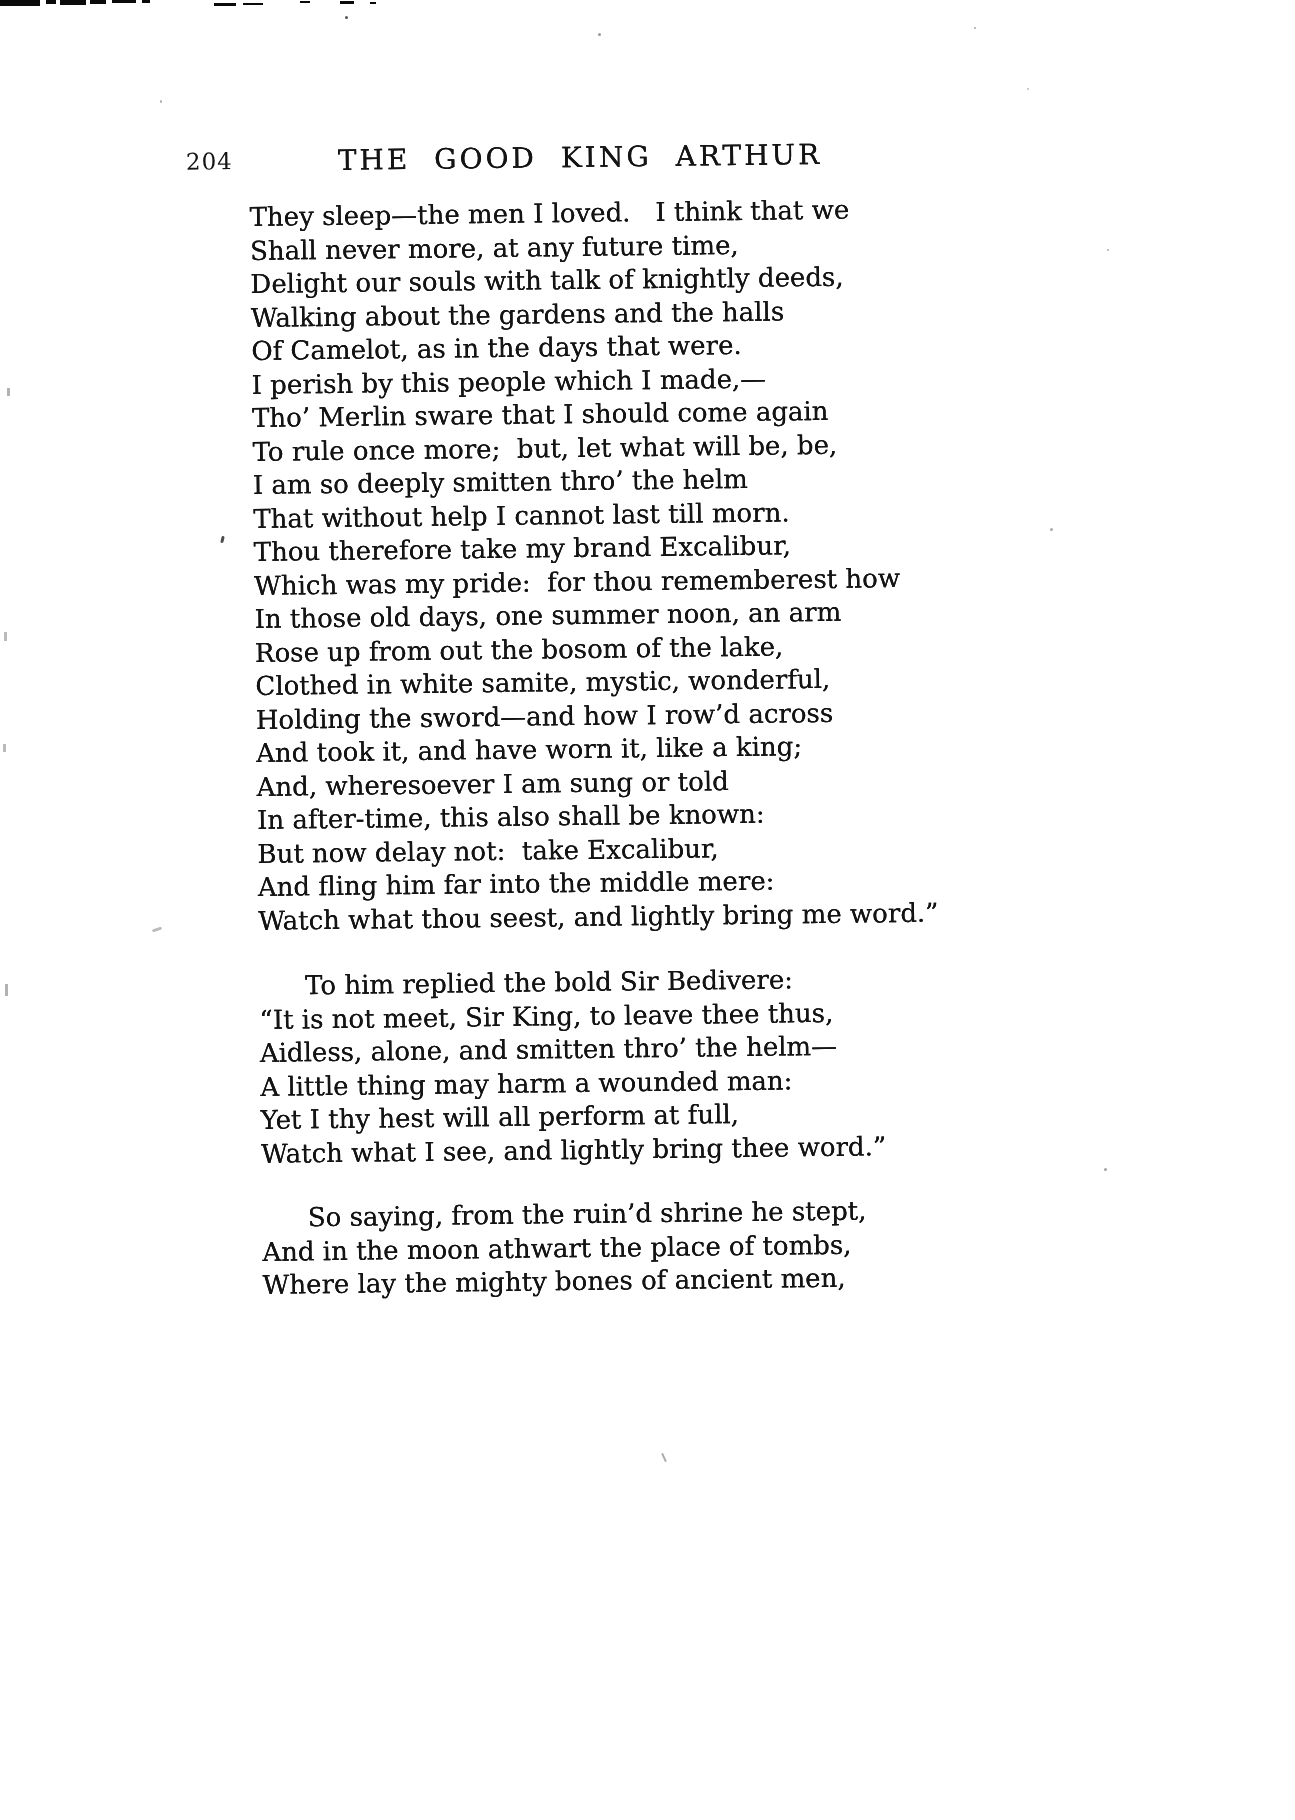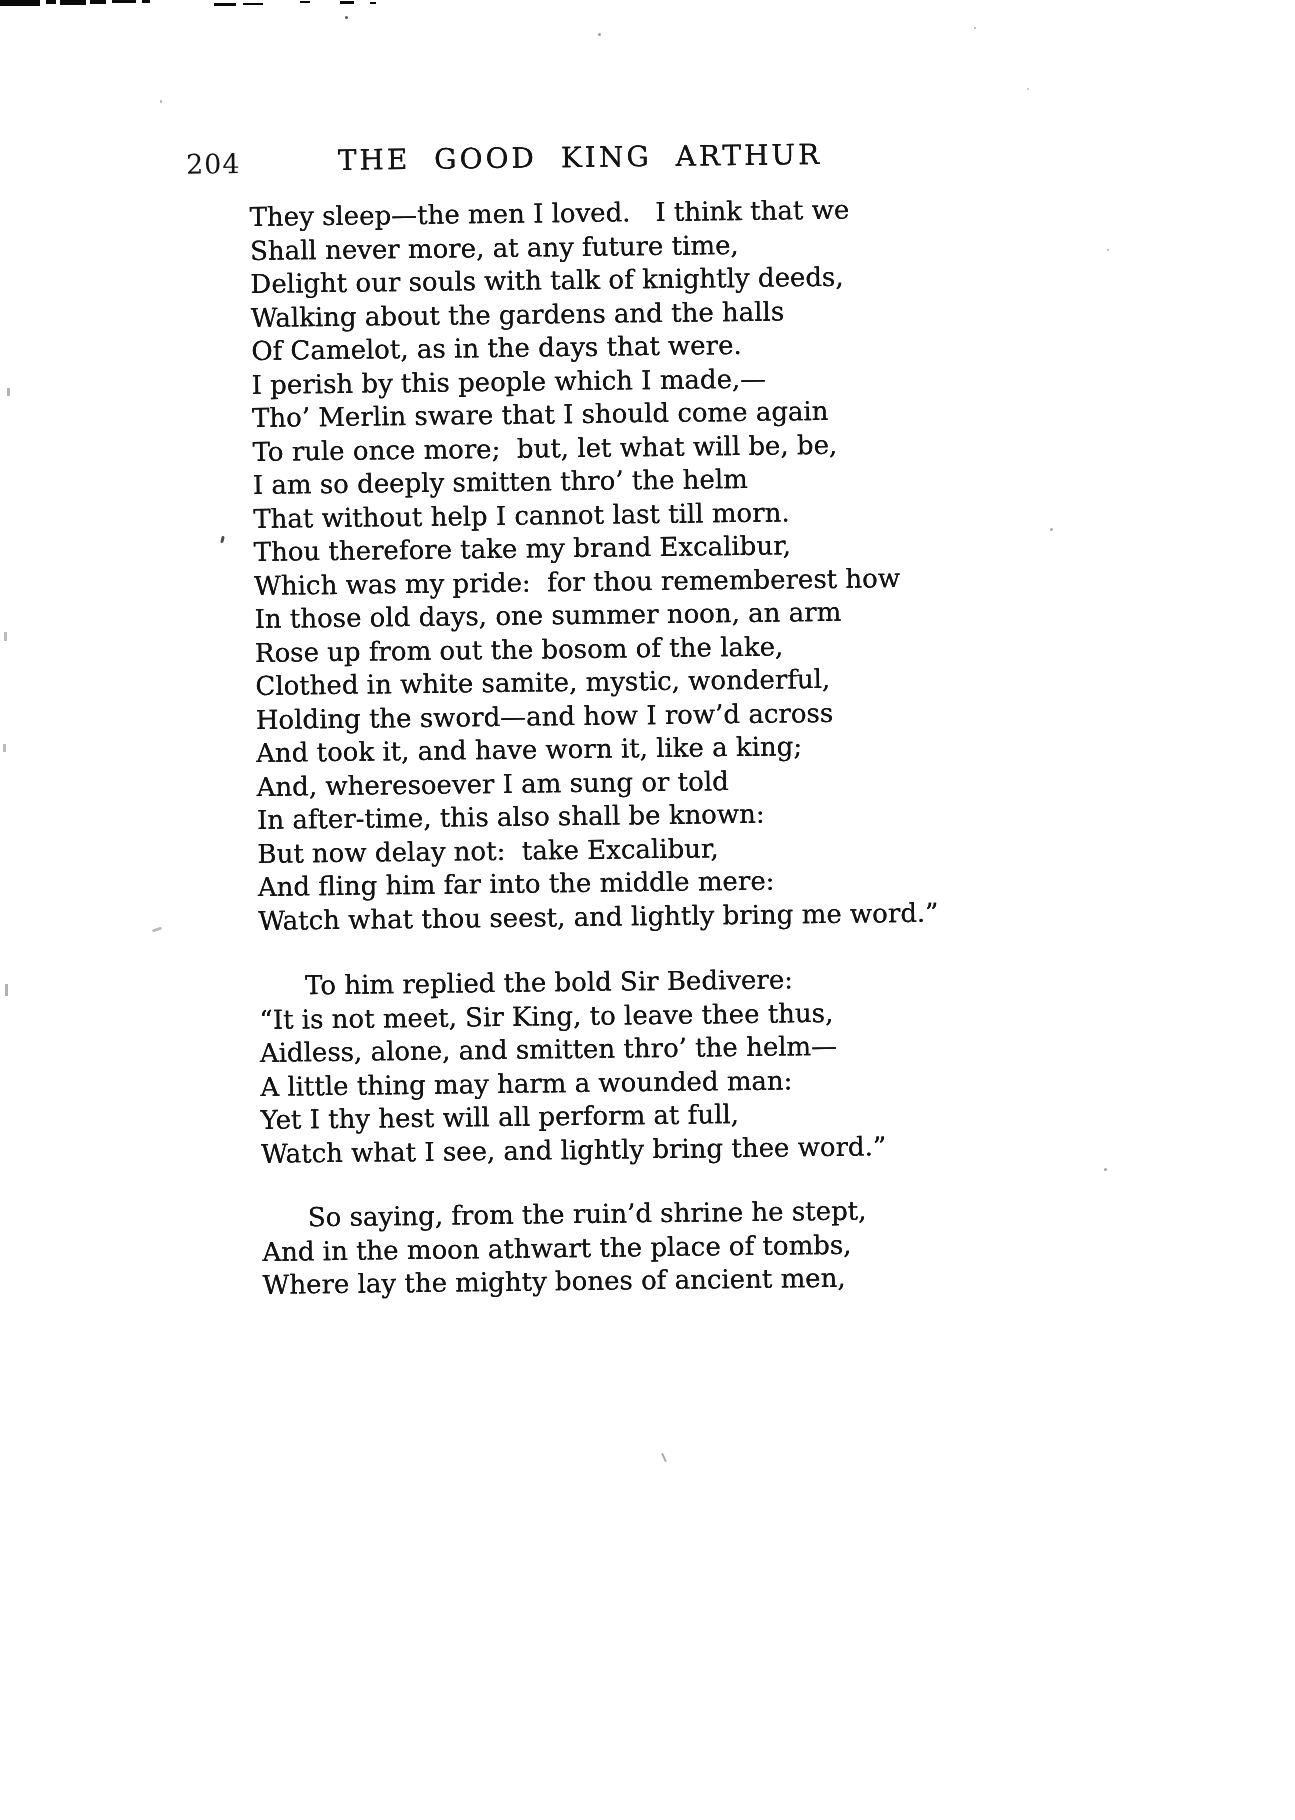--- a/index.html
+++ b/index.html
@@ -24,21 +24,21 @@
   .content {
     position: absolute;
     inset: 0;
     transform: rotate(-0.7deg);
     transform-origin: 0 0;
   }
   .page-number {
     position: absolute;
     left: 184px;
     top: 151px;
-    font-size: 27px;
+    font-size: 23px;
     letter-spacing: 1px;
   }
   .running-title {
     position: absolute;
     left: 578px;
     top: 148px;
     transform: translateX(-50%);
     font-size: 28px;
     font-weight: normal;
     letter-spacing: 3px;

